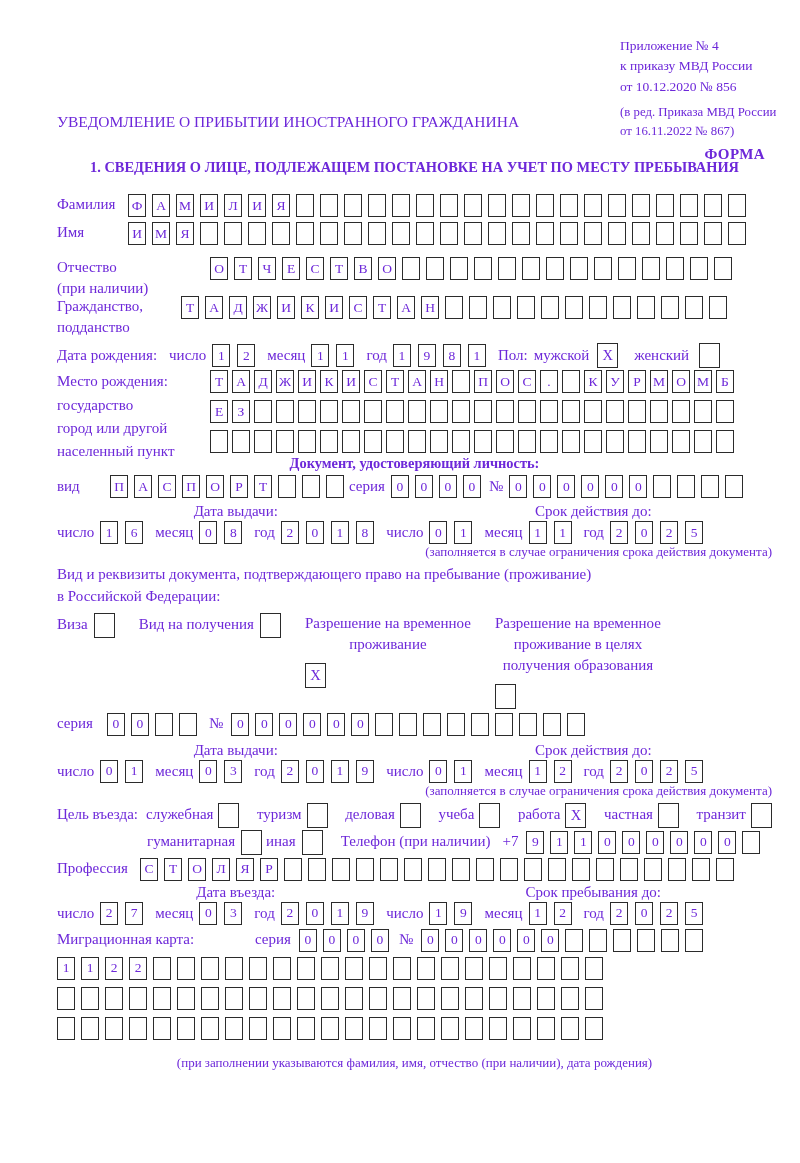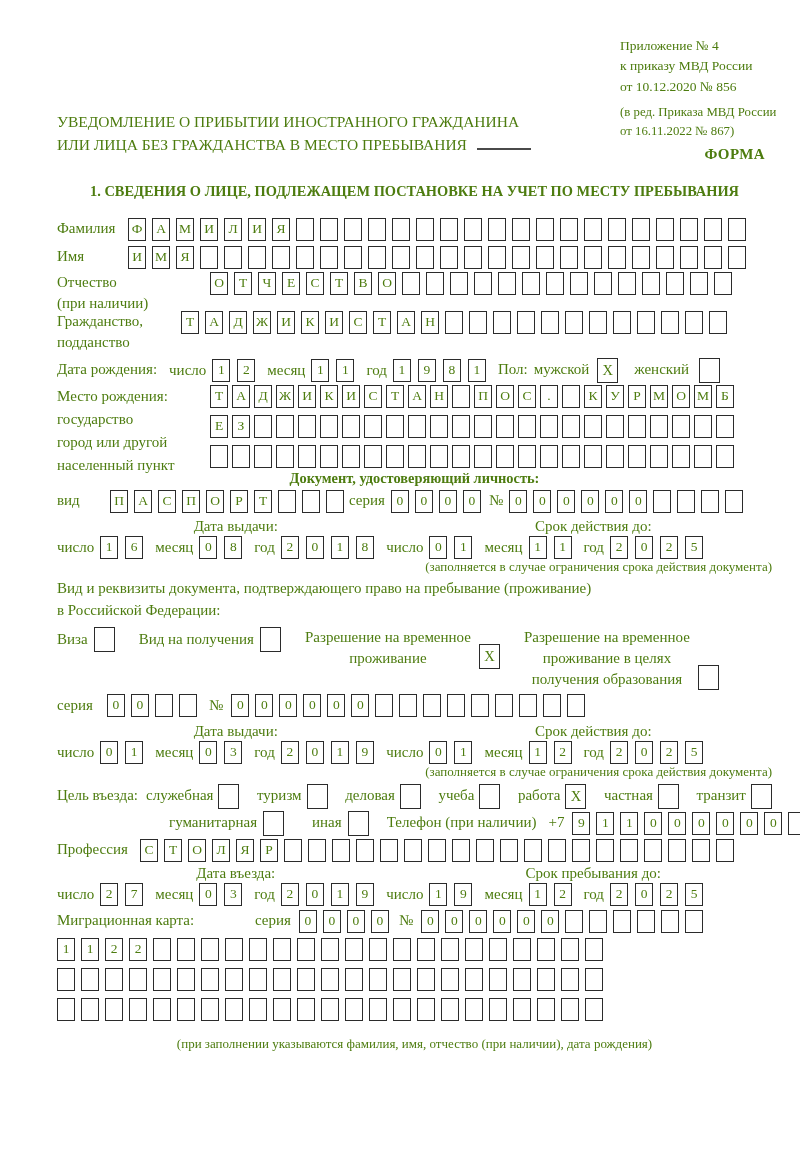--- a/index.html
+++ b/index.html
@@ -1,17 +1,17 @@
 <!DOCTYPE html>
 <html><head>
 <meta charset="utf-8">
 <style>
   html,body{margin:0;padding:0;background:#fff;}
   .page{width:800px;height:1163px;position:relative;box-sizing:border-box;
-        padding:38px 28px 0 57px;background:#fff;color:#4d7c0f;
+        padding:38px 28px 0 57px;background:#fff;color:#6d28d9;
         font-family:"Liberation Serif","DejaVu Serif",serif;overflow:hidden;}
   .appendix{position:absolute;left:620px;top:36px;font-size:13.5px;line-height:1.5;}
   .appendix .ed{margin-top:6px;font-size:12.8px;}
   .forma{position:absolute;top:146px;right:35px;font-weight:bold;font-size:15px;letter-spacing:.4px;}
   .title{margin-top:72px;text-align:left;font-weight:normal;font-size:15.5px;line-height:1.5;}
   .blank{display:inline-block;width:54px;border-bottom:2.2px solid #4a4a4a;height:13px;margin-left:10px;}
   .sect{margin-top:26px;text-align:center;font-weight:bold;font-size:14.4px;}
   .frow{display:flex;align-items:flex-start;}
   .ac{align-items:center;}
   .lbl{font-size:15px;line-height:1.45;flex:none;}
@@ -30,24 +30,24 @@
   .dg{display:flex;align-items:center;flex:none;}
   .dg-lab{font-size:15px;margin-right:6px;flex:none;}
   .dg-cells{display:flex;gap:7px;margin-right:12px;flex:none;}
   .doc-head{text-align:center;font-weight:bold;font-size:14.4px;margin-top:-8px;}
   .two-heads{display:flex;font-size:15px;}
   .two-heads span{flex:1;text-align:center;}
   .daterow{display:flex;justify-content:space-between;}
   .dg-r{margin-right:57px;}
   .note{text-align:right;font-size:13px;line-height:1.3;}
   .opt{display:inline-flex;align-items:center;gap:6px;}
-  .opt-top{display:inline-flex;align-items:flex-end;gap:8px;}
+  .opt-top{display:inline-flex;align-items:flex-start;gap:8px;flex-direction:column;}
   .optrow{display:flex;flex:1;align-items:center;justify-content:space-between;}
   .optrow .opt{gap:5px;}
-  .optrow2{display:flex;align-items:center;gap:28px;margin-left:22px;}
+  .optrow2{display:flex;align-items:center;gap:4px;}
   .resopts{gap:24px;margin-top:5px;}
   .reps-note{text-align:center;font-size:13px;margin-top:8px;}
 </style>
 </head>
 <body>
 
 <div class="page">
 
   <div class="appendix">
     <div>Приложение № 4</div>
@@ -56,23 +56,20 @@
     <div class="ed">
       <div>(в ред. Приказа МВД России</div>
       <div>от 16.11.2022 № 867)</div>
     </div>
   </div>
 
   <div class="forma">ФОРМА</div>
 
   <div class="title">
     <div>УВЕДОМЛЕНИЕ О ПРИБЫТИИ ИНОСТРАННОГО ГРАЖДАНИНА</div>
-    <div>
-      <span>ИЛИ ЛИЦА БЕЗ ГРАЖДАНСТВА В МЕСТО ПРЕБЫВАНИЯ</span><span class="blank"></span>
-    </div>
   </div>
 
   <div class="sect">1. СВЕДЕНИЯ О ЛИЦЕ, ПОДЛЕЖАЩЕМ ПОСТАНОВКЕ НА УЧЕТ ПО МЕСТУ ПРЕБЫВАНИЯ</div>
 
   <div class="frow" style="margin-top:18px">
     <span class="lbl w71">Фамилия</span>
     <span class="cells">
         <span class="cell">Ф</span>
         <span class="cell">А</span>
         <span class="cell">М</span>
@@ -127,21 +124,21 @@
         <span class="cell"></span>
         <span class="cell"></span>
         <span class="cell"></span>
         <span class="cell"></span>
         <span class="cell"></span>
         <span class="cell"></span>
         <span class="cell"></span>
       </span>
   </div>
 
-  <div class="frow" style="margin-top:3px">
+  <div class="frow" style="margin-top:12px">
     <span class="lblcol tightlh w153">
       <span>Отчество</span>
       <span>(при наличии)</span>
     </span>
     <span class="cells">
         <span class="cell">О</span>
         <span class="cell">Т</span>
         <span class="cell">Ч</span>
         <span class="cell">Е</span>
         <span class="cell">С</span>

